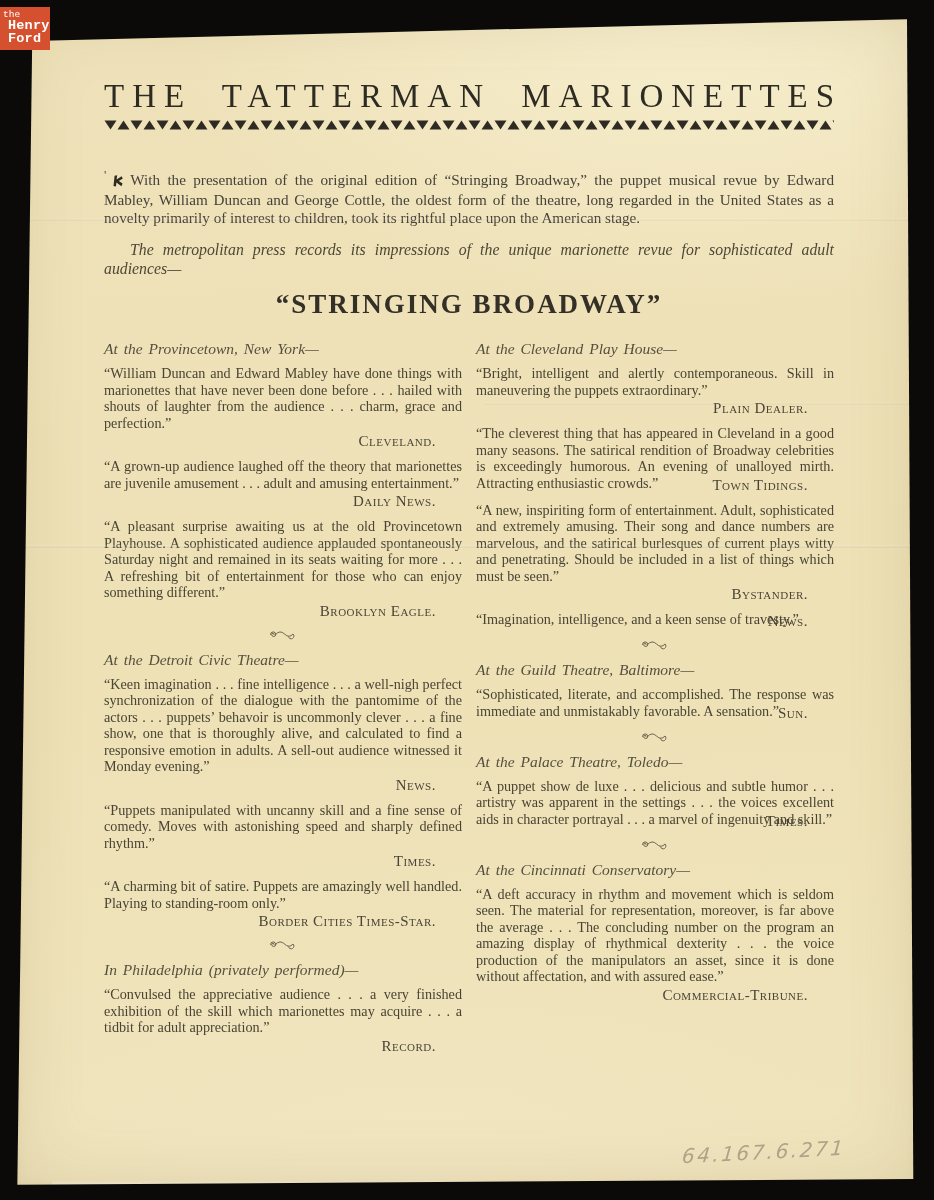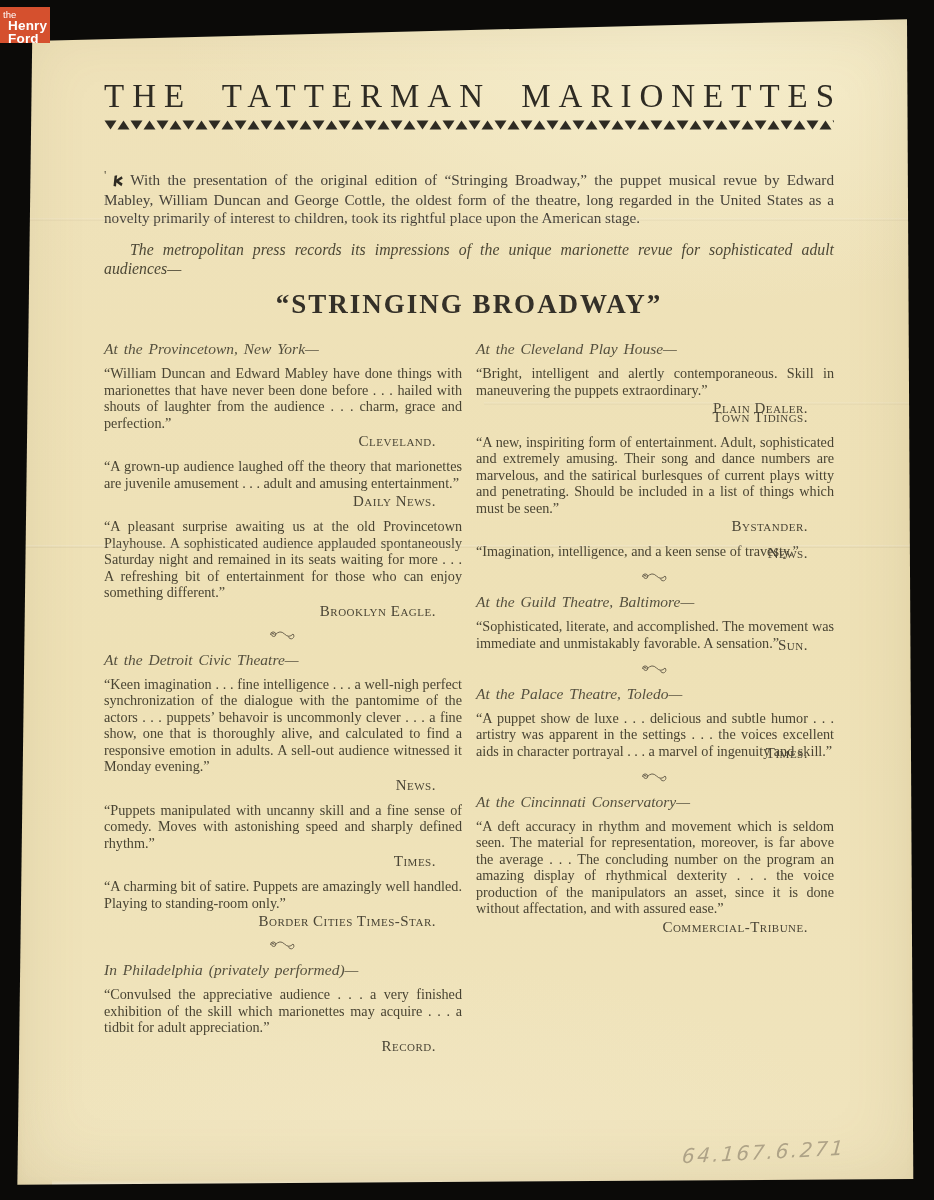--- a/index.html
+++ b/index.html
@@ -4,22 +4,22 @@
 <style>
   :root{
     --bg:#0b0a08; --paper:#efe2ba; --ink:#494433; --ink-dark:#2e2b23;
     --ink-soft:#55503e; --logo-red:#d5502e; --edge-navy:#223058; --pencil:#a69b82;
   }
   *{box-sizing:border-box;}
   html,body{margin:0;padding:0;width:934px;height:1200px;overflow:hidden;}
   body{background:var(--bg);position:relative;font-family:"Liberation Serif","DejaVu Serif",serif;}
 
   
-  .logo{position:absolute;left:0;top:7px;width:50px;height:36px;background:var(--logo-red);
-        z-index:6;color:#fff;font-family:Liberation Sans, sans-serif;
+  .logo{position:absolute;left:0;top:7px;width:50px;height:43px;background:var(--logo-red);
+        z-index:6;color:#fff;font-family:Liberation Mono, monospace;
         padding:3px 0 0 3px;line-height:1;}
   .logo .the{display:block;font-size:9.5px;font-weight:400;margin:0 0 -1px 0;}
   .logo .nm{display:block;font-size:13.5px;font-weight:bold;margin-left:5px;letter-spacing:.2px;}
 
   
   .paper{position:absolute;left:16px;top:14px;width:900px;height:1172px;
     clip-path:polygon(1.8% 2.3%, 99.0% 0.45%, 99.7% 99.4%, 0.15% 99.9%);
     background:
       radial-gradient(130% 55% at 75% 0%, #f6eecd 0%, rgba(246,238,205,0) 45%),
       radial-gradient(120% 45% at 45% 100%, #f1e6c2 0%, rgba(241,230,194,0) 42%),
@@ -141,35 +141,36 @@
           <h3 class="venue-heading">In Philadelphia (privately performed)—</h3>
           <p class="quote">“Convulsed the appreciative audience . . . a very finished exhibition of the skill which marionettes may acquire . . . a tidbit for adult appreciation.”</p>
           <div class="attribution">Record.</div>
         </section>
       </div>
     <div class="col" id="col-right">
         <section class="venue-section">
           <h3 class="venue-heading">At the Cleveland Play House—</h3>
           <p class="quote">“Bright, intelligent and alertly contemporaneous. Skill in maneuvering the puppets extraordinary.”</p>
           <div class="attribution">Plain Dealer.</div>
+          <p class="quote">“The cleverest thing that has appeared in Cleveland in a good many seasons. The satirical rendition of Broadway celebrities is exceedingly humorous. An evening of unalloyed mirth. Attracting enthusiastic crowds.”</p>
           <div class="attribution tuck">Town Tidings.</div>
           <p class="quote">“A new, inspiriting form of entertainment. Adult, sophisticated and extremely amusing. Their song and dance numbers are marvelous, and the satirical burlesques of current plays witty and penetrating. Should be included in a list of things which must be seen.”</p>
           <div class="attribution">Bystander.</div>
           <p class="quote">“Imagination, intelligence, and a keen sense of travesty.”</p>
           <div class="attribution tuck">News.</div>
   <div class="ornament">
     <svg width="34" height="13" viewBox="0 0 34 13">
       <path d="M4.5 6.5 a2.6 2.6 0 1 1 5.2 0 a2 2 0 0 1 -4 0 a1.2 1.2 0 0 1 2.4 0" fill="none" stroke="currentColor" stroke-width="1" stroke-linecap="round"></path>
       <path d="M9.5 6.5 Q14 1.5 18.5 6 T27 6 a2.8 2.8 0 1 1 -4.6 2.8" fill="none" stroke="currentColor" stroke-width="1" stroke-linecap="round"></path>
     </svg>
   </div>
 </section>
         <section class="venue-section">
           <h3 class="venue-heading">At the Guild Theatre, Baltimore—</h3>
-          <p class="quote">“Sophisticated, literate, and accomplished. The movement was immediate and unmistakably favorable. A sensation.”</p>
+          <p class="quote">“Sophisticated, literate, and accomplished. The response was immediate and unmistakably favorable. A sensation.”</p>
           <div class="attribution tuck">Sun.</div>
   <div class="ornament">
     <svg width="34" height="13" viewBox="0 0 34 13">
       <path d="M4.5 6.5 a2.6 2.6 0 1 1 5.2 0 a2 2 0 0 1 -4 0 a1.2 1.2 0 0 1 2.4 0" fill="none" stroke="currentColor" stroke-width="1" stroke-linecap="round"></path>
       <path d="M9.5 6.5 Q14 1.5 18.5 6 T27 6 a2.8 2.8 0 1 1 -4.6 2.8" fill="none" stroke="currentColor" stroke-width="1" stroke-linecap="round"></path>
     </svg>
   </div>
 </section>
         <section class="venue-section">
           <h3 class="venue-heading">At the Palace Theatre, Toledo—</h3>

